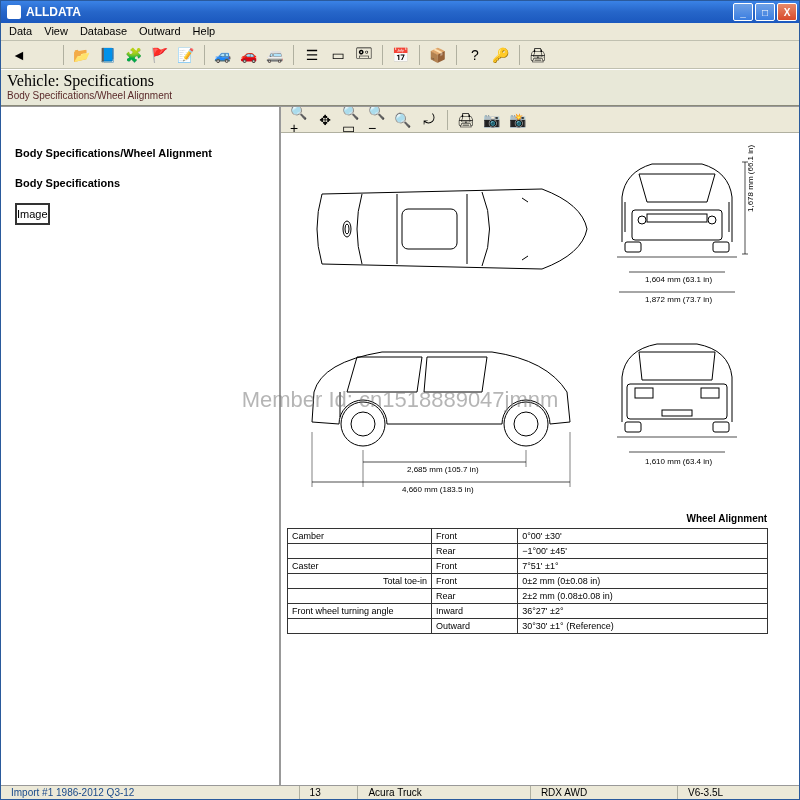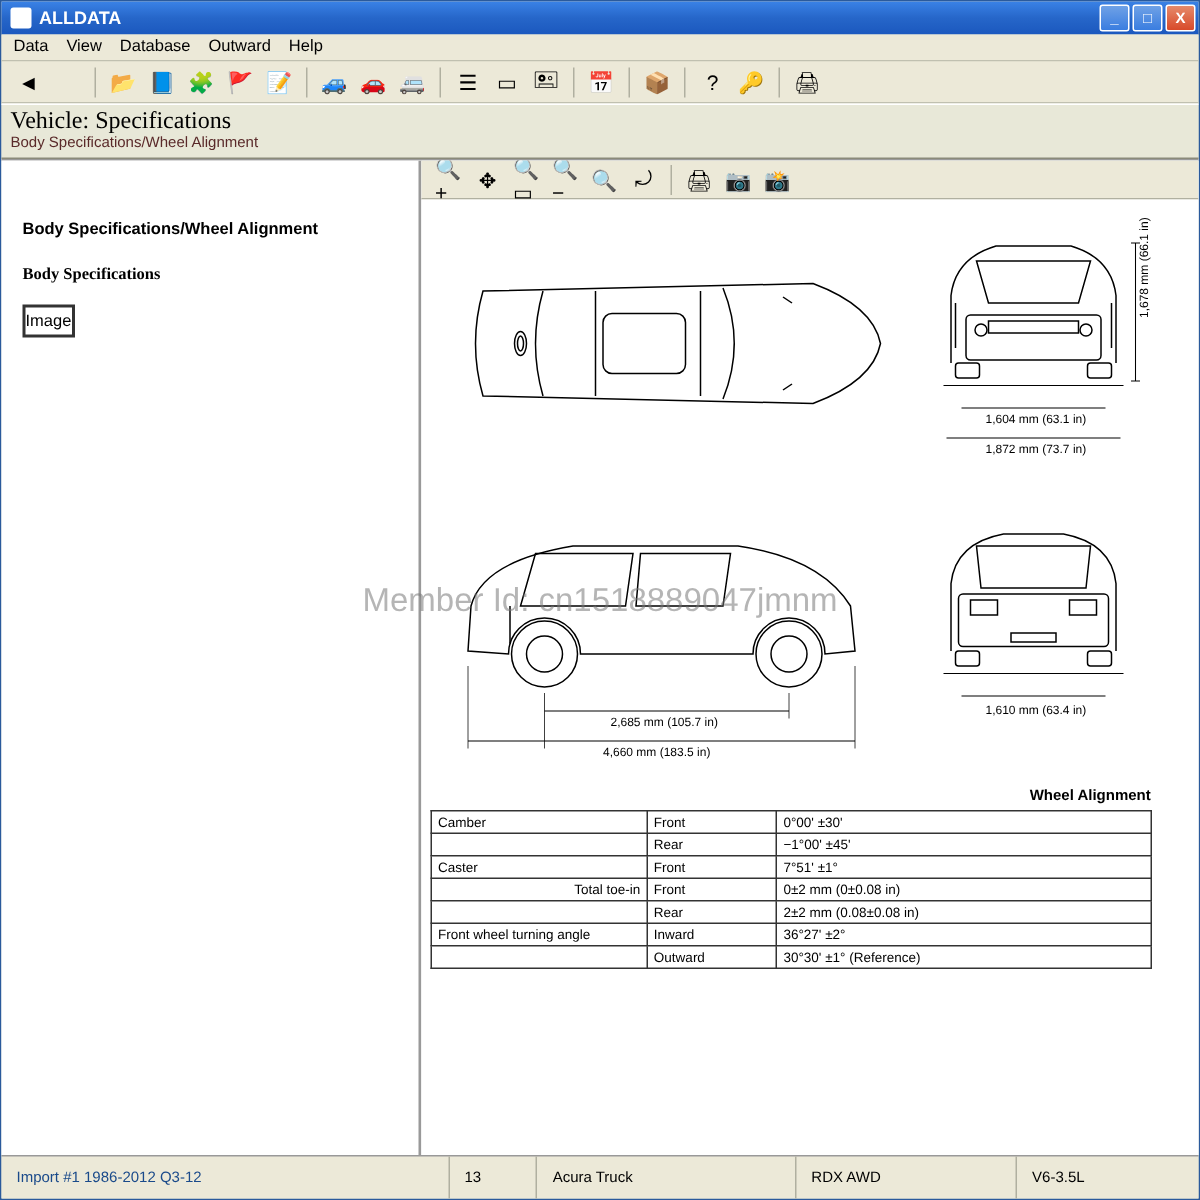--- a/index.html
+++ b/index.html
@@ -92,21 +92,21 @@
     border-top: 1px solid #999;
   }
   .left-pane {
     width: 280px;
     padding: 40px 10px 10px 14px;
     border-right: 2px solid #999;
     background: #fff;
     font-size: 11px;
   }
   .left-pane .lp-title { font-weight: bold; margin-bottom: 18px; }
-  .left-pane .lp-sub { font-weight: bold; margin-bottom: 14px; font-family: Liberation Serif, serif; }
+  .left-pane .lp-sub { font-weight: bold; margin-bottom: 14px; }
   .image-btn {
     display: inline-block;
     border: 2px solid #333;
     padding: 3px 0;
     font-size: 11px;
     cursor: pointer;
     background: #fff;
   }
   .right-pane {
     flex: 1;
@@ -127,21 +127,21 @@
     flex: 1;
     background: #fff;
     position: relative;
     overflow: hidden;
     padding: 6px;
   }
   .diagram-grid {
     display: grid;
     grid-template-columns: 310px 160px;
     grid-template-rows: 180px 180px;
-    gap: 12px;
+    gap: 0;
   }
   .cell {
     position: relative;
     display: flex;
     align-items: center;
     justify-content: center;
   }
   svg { display: block; }
   .dim-label { font-size: 8px; fill: #000; }
   .spec-table {
@@ -153,21 +153,21 @@
   .spec-table th {
     text-align: right;
     font-size: 10px;
     padding: 2px 0 4px 0;
   }
   .spec-table td {
     border: 1px solid #333;
     padding: 2px 4px;
   }
   .statusbar {
-    height: 29px;
+    height: 14px;
     background: #ece9d8;
     border-top: 1px solid #999;
     display: flex;
     font-size: 10px;
   }
   .statusbar div {
     border-right: 1px solid #b0b0a0;
     padding: 2px 10px;
     display: flex; align-items: center;
   }

